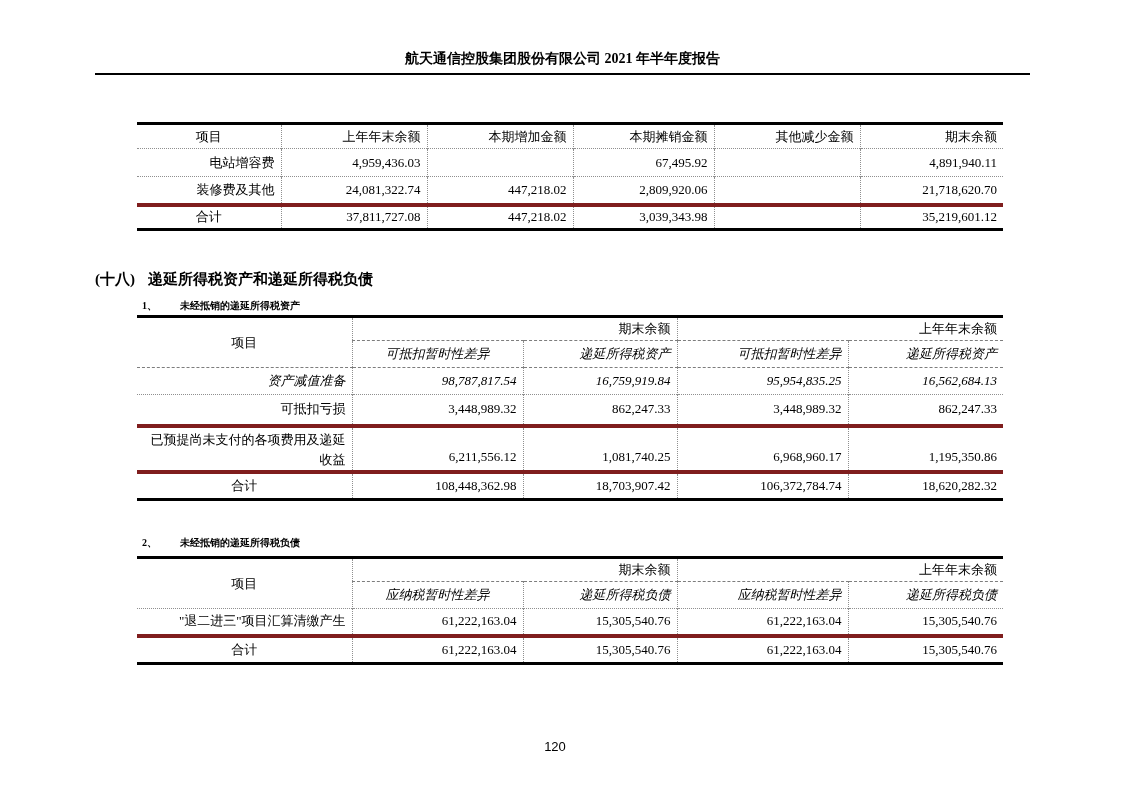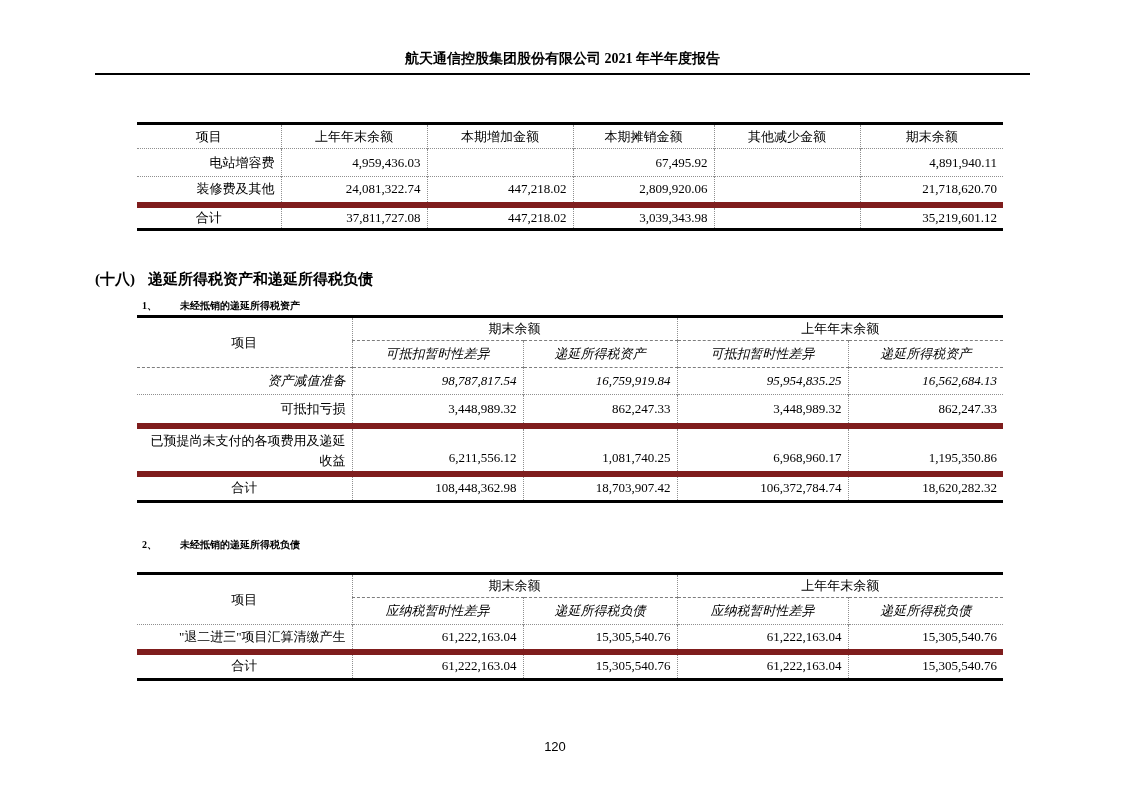--- a/index.html
+++ b/index.html
@@ -9,50 +9,50 @@
   .doc-header { margin:0 92px 0 95px; padding-top:49px; padding-bottom:5px;
                 text-align:center; border-bottom:2px solid #000; }
   .doc-title { font-size:14px; font-weight:bold; line-height:19px; }
 
   .content { margin-left:95px; margin-right:92px; }
 
   table.fin { border-collapse:collapse; table-layout:fixed; width:866px; margin-left:42px;
               border-top:3px solid #000; border-bottom:3px solid #000; font-size:13px; }
   .fin th, .fin td { font-weight:normal; padding:0 6px; vertical-align:middle; overflow:hidden; }
   .fin th { text-align:center; }
-  .fin th:not(:first-child), .fin td:not(:first-child) { border-left:1px dotted #8f8f8f; }
+  .fin th:not(:first-child), .fin td:not(:first-child) { border-left:1px dotted #8f8f8f;text-align:right; }
   .fin .item-cell { border-right:1px dotted #8f8f8f; }
   .num { text-align:right; }
   .lbl-left { text-align:right; padding-left:5px; }
   .lbl-center { text-align:center; }
 
   tr.sd > th, tr.sd > td { border-top:1px dotted #8f8f8f; }
   tr.sh > th, tr.sh > td { border-top:1px dashed #7d7d7d;font-style:italic; }
-  tr.ss > th, tr.ss > td { border-top:6px solid #7f1d1d; }
+  tr.ss > th, tr.ss > td { border-top:4px solid #7f1d1d; }
 
   .t1 .hrow { height:25px; }
   .t1 .r    { height:28px; }
   .t1 .rsum { height:25px; }
 
   .t23 .g1 { height:24px; }
   .t23 .g2 { height:27px; }
   .t2 .ra { height:27px; }
   .t2 .rb { height:31px; }
   .t2 .tall { height:44px; }
   .t2 .rsum { height:28px; }
   .tall td.num { vertical-align:bottom; padding-bottom:5px; }
   .tall td.lbl-left { vertical-align:top; padding-top:2px; line-height:20px; }
   .t3 .ra { height:27px; }
   .t3 .rsum { height:28px; }
 
   .sec { margin:38px 0 8px 0; font-size:15px; font-weight:bold; line-height:20px; }
   .sec-num { margin-right:13px; }
   .sub { margin:0 0 0 47px; font-size:10px; font-weight:bold; line-height:18px; }
   .sub-num { display:inline-block; width:38px; }
-  .sub-gap { margin-top:33px; margin-bottom:18px; }
+  .sub-gap { margin-top:33px; margin-bottom:4px; }
 
   .page-num { position:absolute; left:0; right:12px; top:739px; text-align:center;
               font-size:13px; font-family:"Liberation Sans","DejaVu Sans",sans-serif; }
 </style>
 </head>
 <body>
 
 <div class="page">
 
   <div class="doc-header">

